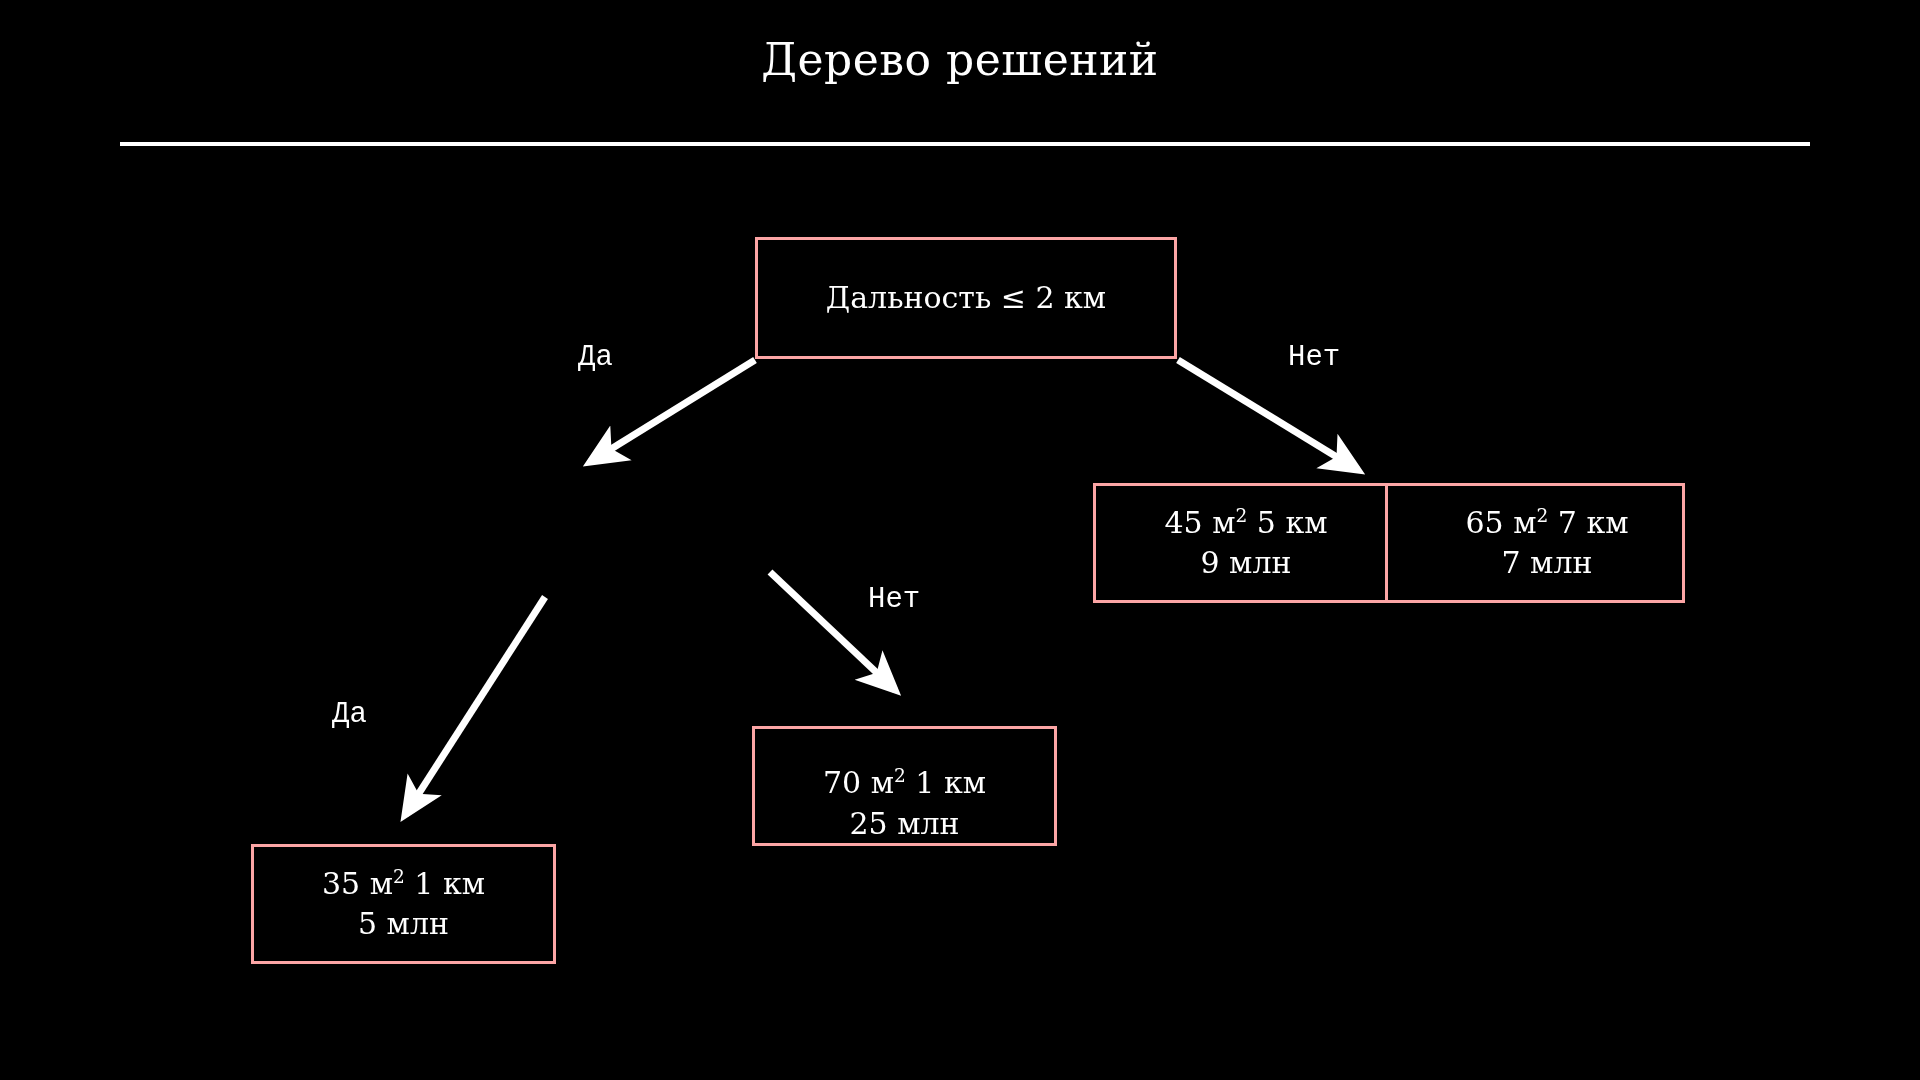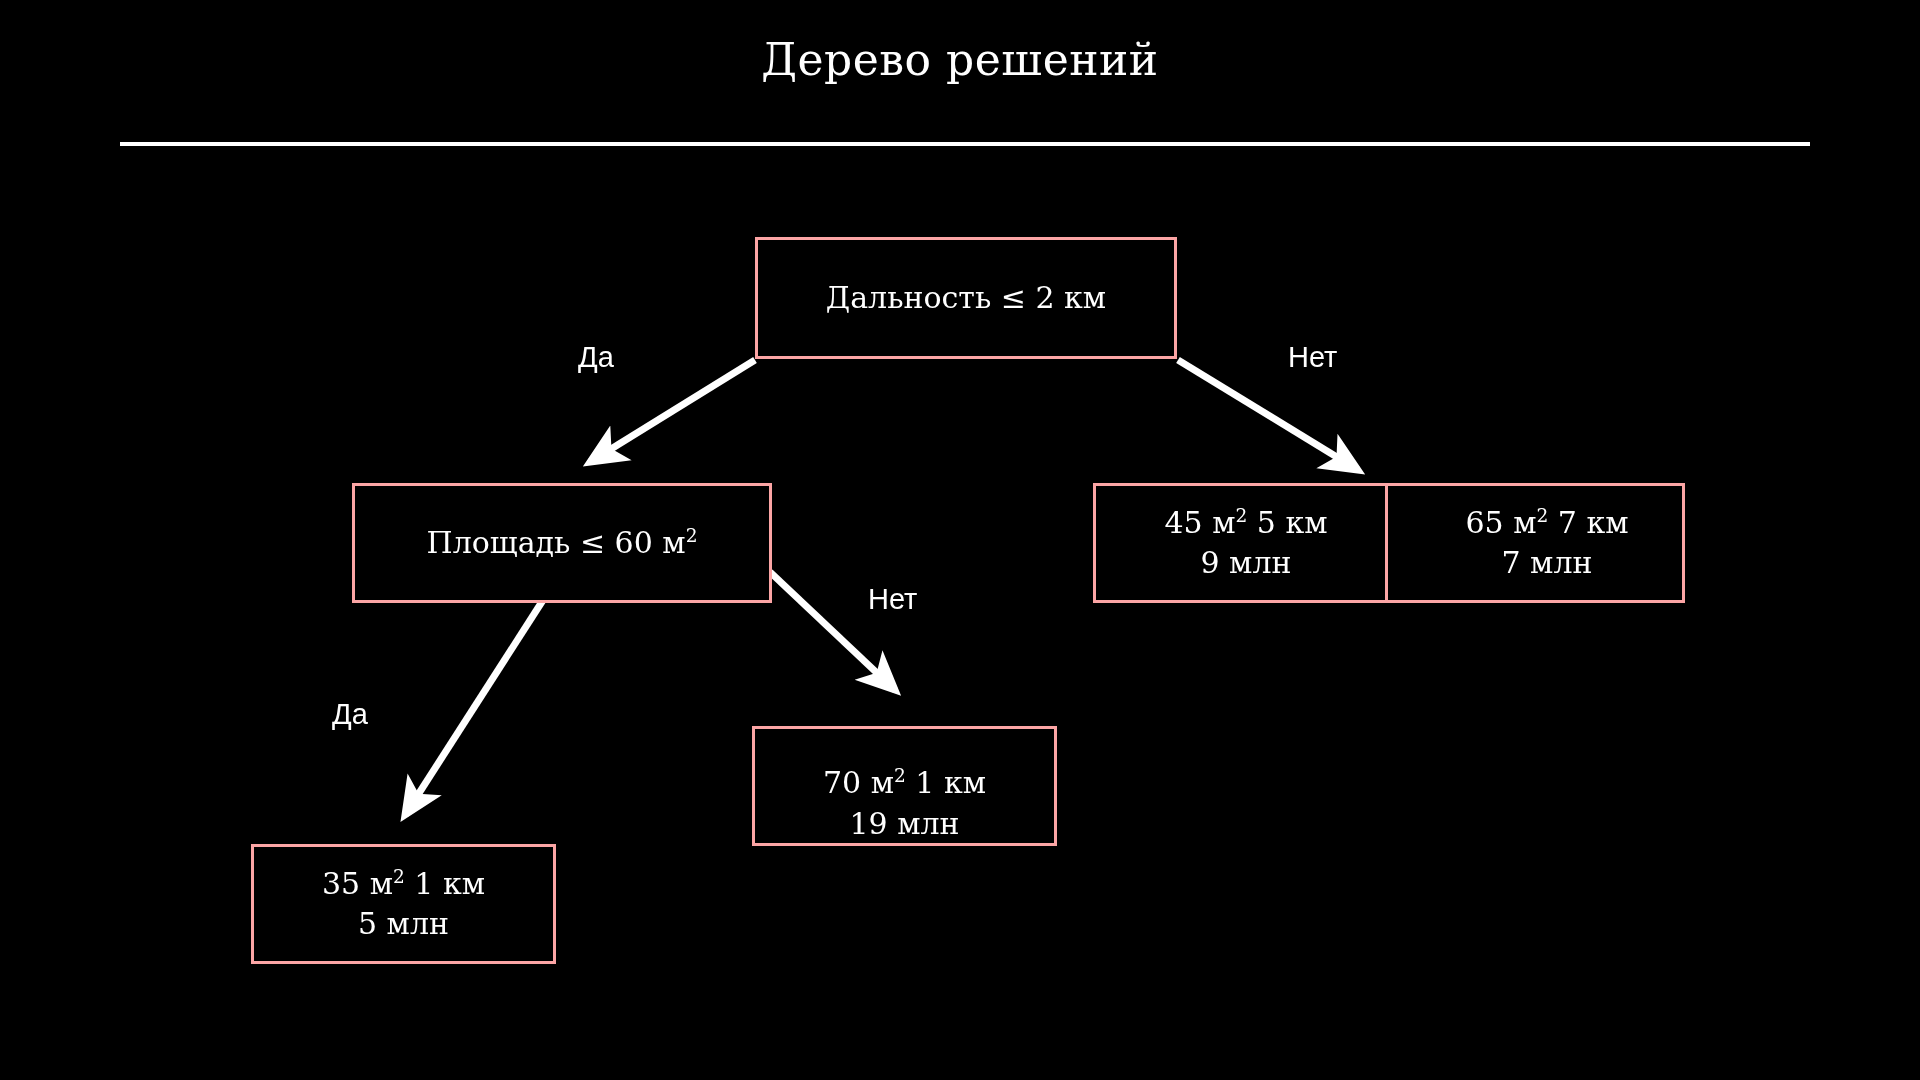--- a/index.html
+++ b/index.html
@@ -52,21 +52,21 @@
     font-size: 30px;
     line-height: 1.28;
     font-family: "DejaVu Serif", "Liberation Serif", serif;
     white-space: nowrap;
   }
   .node .line2 { margin-top: 2px; }
   .edge-label {
     position: absolute;
     font-size: 29px;
     color: #ffffff;
-    font-family: Liberation Sans, sans-serif;
+    font-family: Liberation Mono, monospace;
     white-space: nowrap;
   }
   svg.edges {
     position: absolute;
     left: 0;
     top: 0;
     width: 1920px;
     height: 1080px;
     pointer-events: none;
   }
@@ -93,37 +93,34 @@
 
     <line x1="545" y1="597" x2="405" y2="815" stroke="#ffffff" stroke-width="7" marker-end="url(#arrowhead)"></line>
 
     <line x1="770" y1="572" x2="895" y2="690" stroke="#ffffff" stroke-width="7" marker-end="url(#arrowhead)"></line>
   </svg>
 
   <div class="node" style="left:755px; top:237px; width:422px; height:122px;">
     <span class="line1">Дальность ≤ 2 км</span>
   </div>
 
-  <div class="node" style="left:352px; top:483px; width:420px; height:120px;">
-    <span class="line1">Площадь ≤ 60 м<sup>2</sup></span>
-  </div>
 
   <div class="node" style="left:1093px; top:483px; width:306px; height:120px;">
     <span class="line1">45 м<sup>2</sup> 5 км</span>
     <span class="line2">9 млн</span>
   </div>
 
   <div class="node" style="left:1385px; top:483px; width:300px; height:120px;padding-left:24px;">
     <span class="line1">65 м<sup>2</sup> 7 км</span>
     <span class="line2">7 млн</span>
   </div>
 
   <div class="node" style="left:752px; top:726px; width:305px; height:120px;justify-content:flex-end;">
     <span class="line1">70 м<sup>2</sup> 1 км</span>
-    <span class="line2">19 млн</span>
+    <span class="line2">25 млн</span>
   </div>
 
   <div class="node" style="left:251px; top:844px; width:305px; height:120px;">
     <span class="line1">35 м<sup>2</sup> 1 км</span>
     <span class="line2">5 млн</span>
   </div>
 
   <div class="edge-label" style="left:578px; top:341px;">Да</div>
   <div class="edge-label" style="left:1288px; top:341px;">Нет</div>
   <div class="edge-label" style="left:332px; top:698px;">Да</div>

